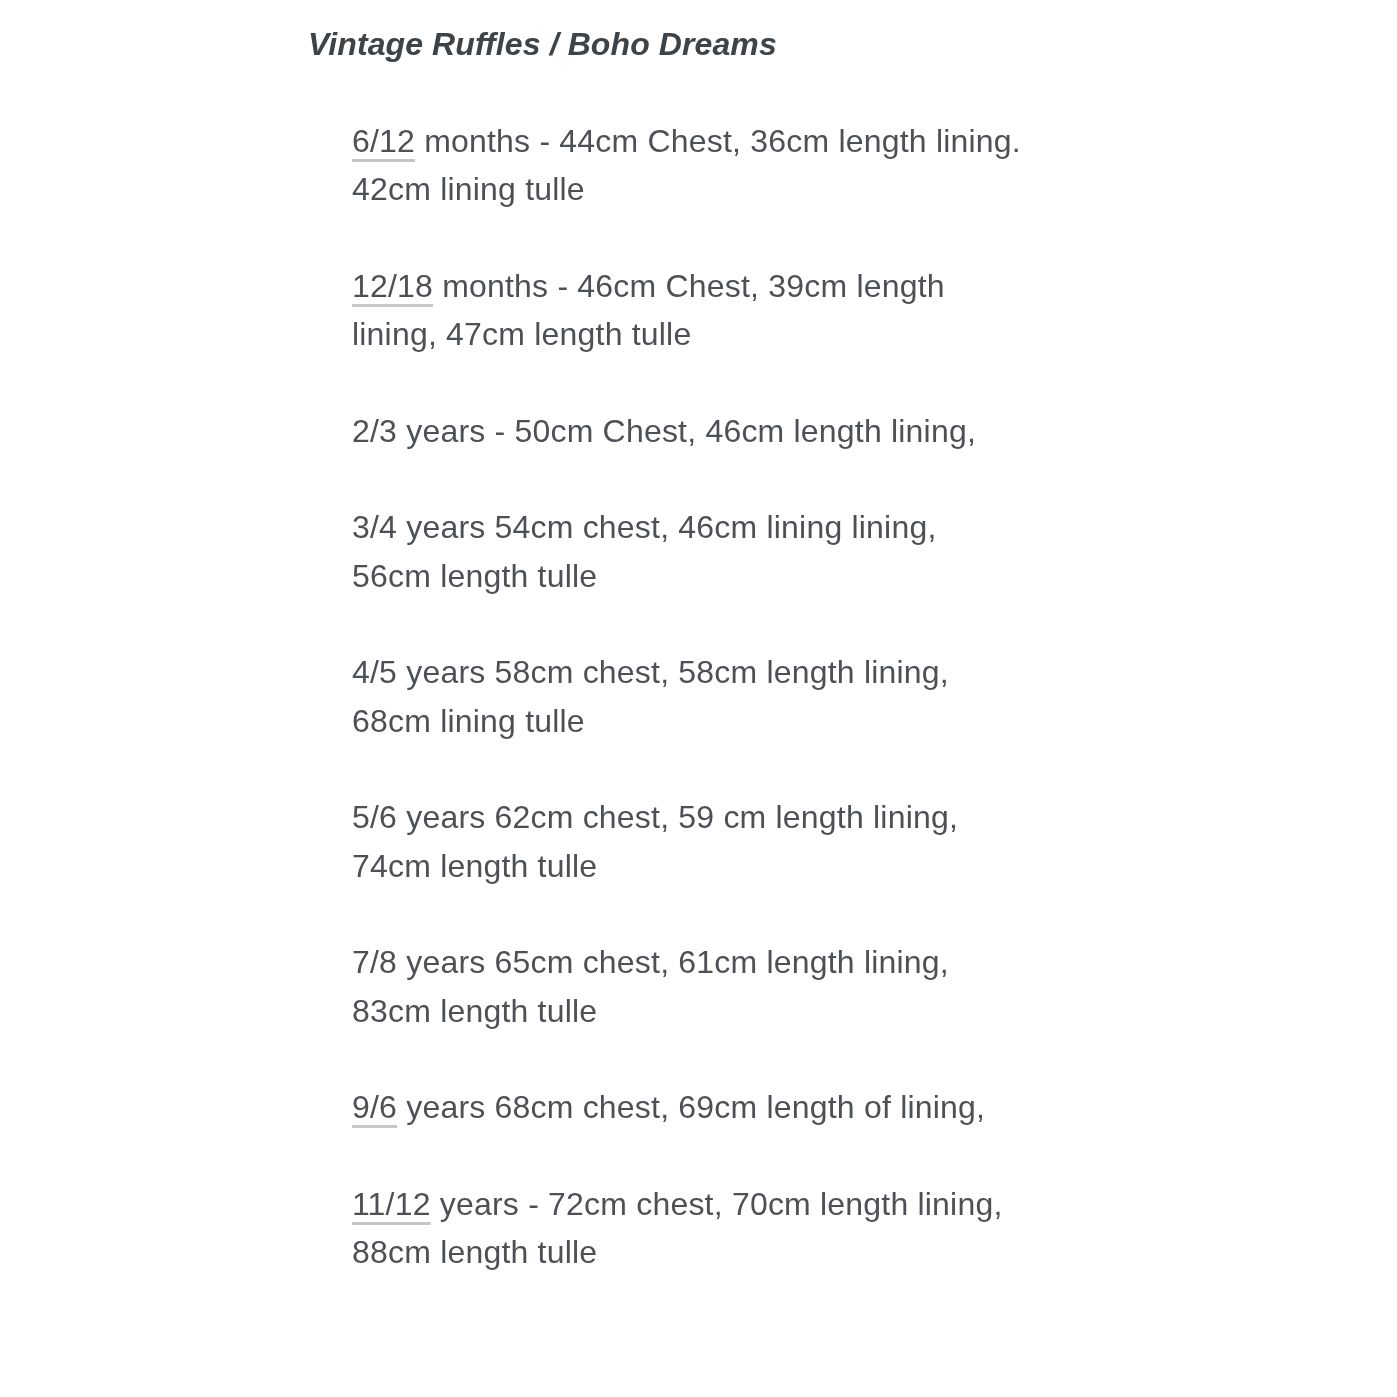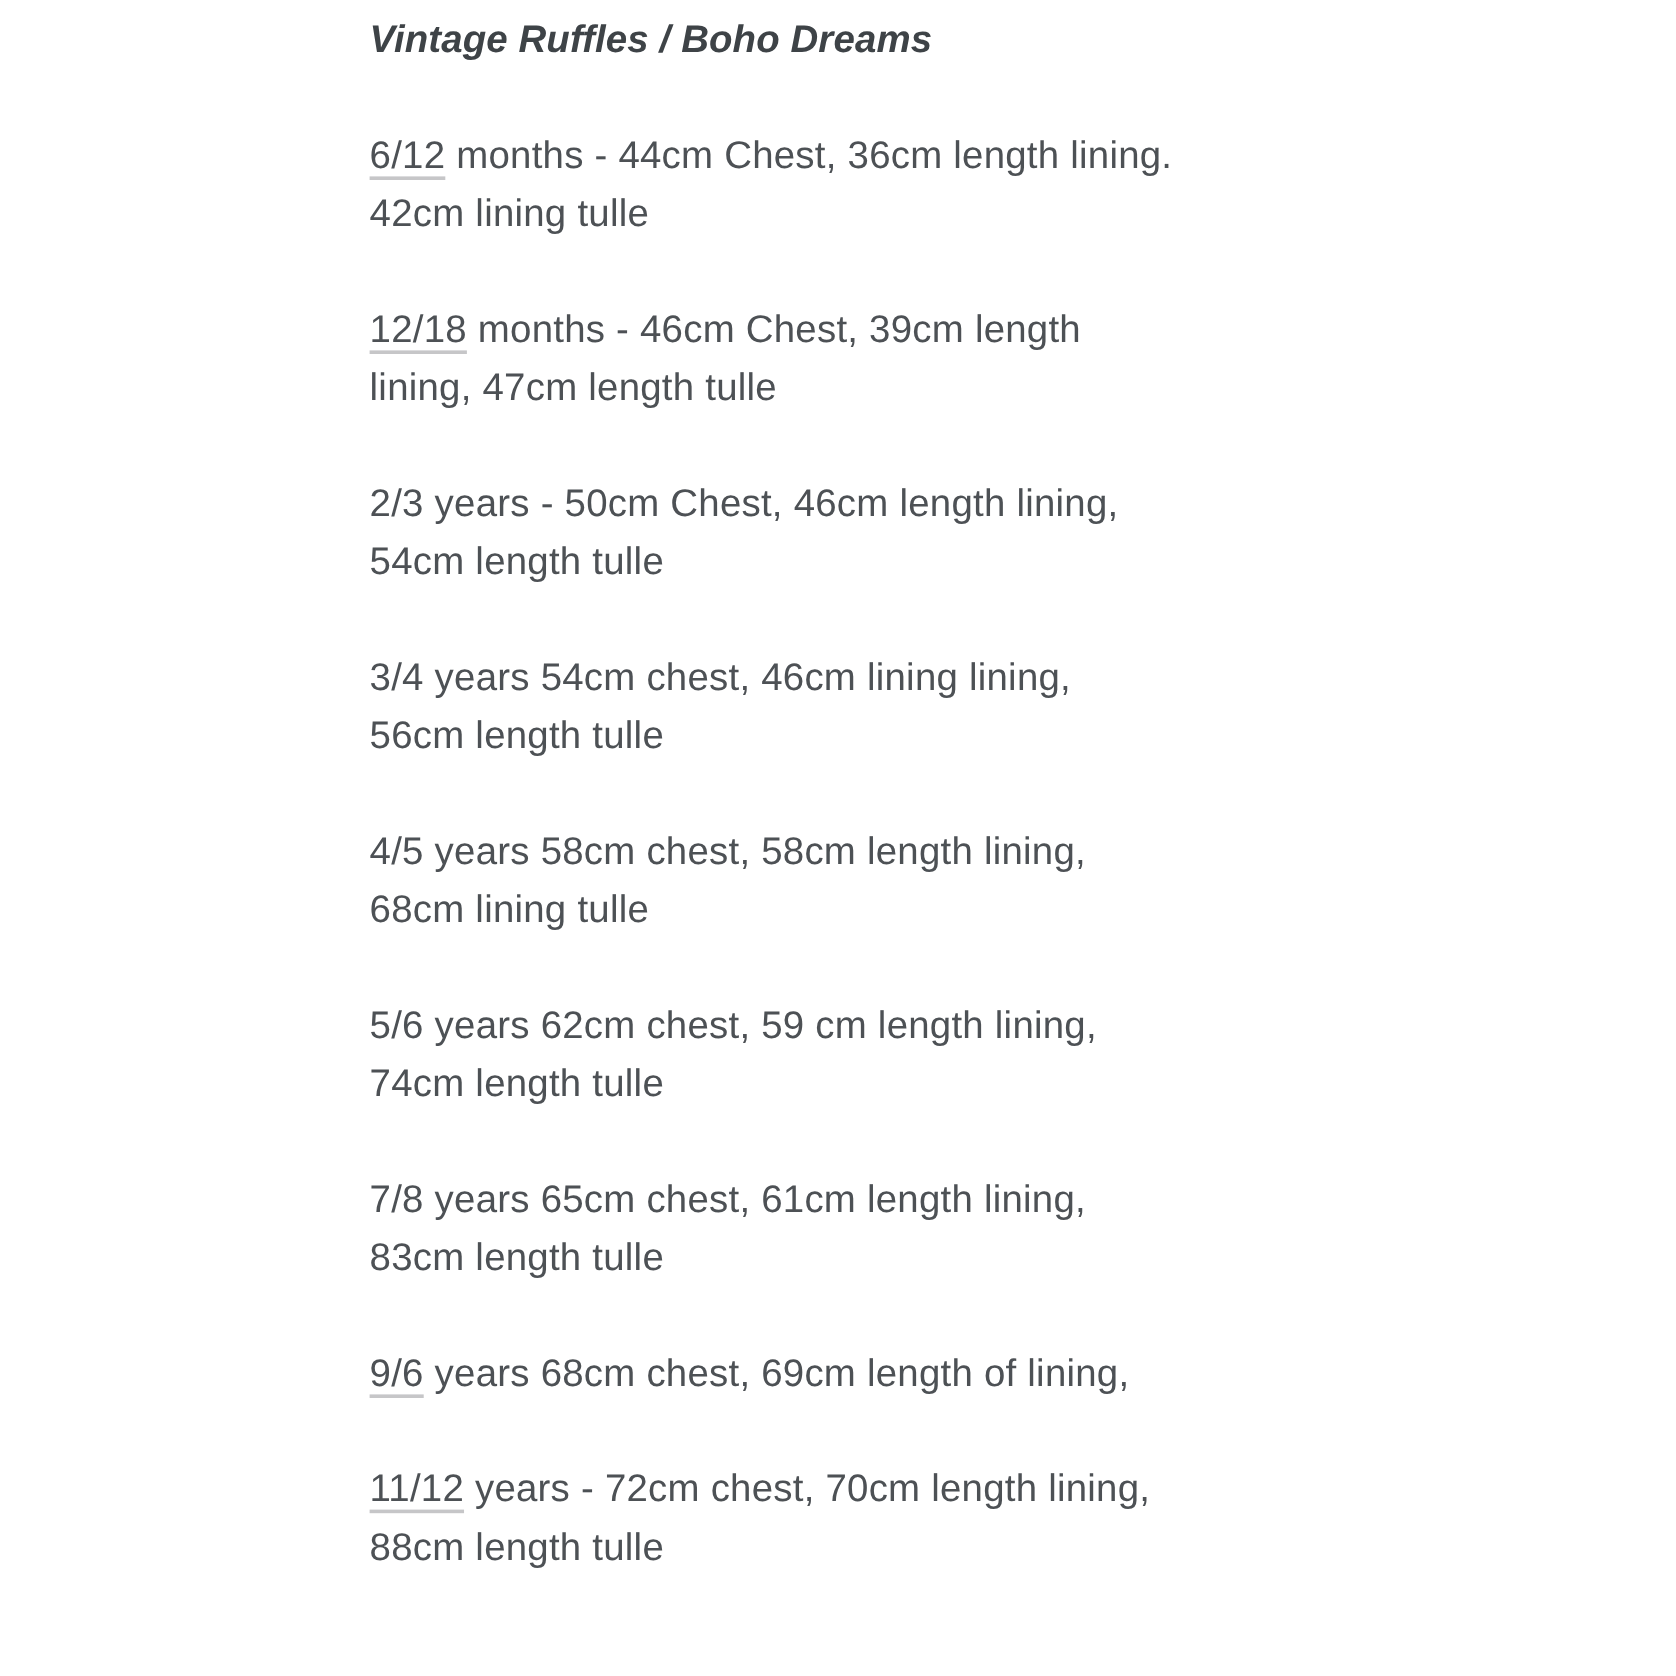--- a/index.html
+++ b/index.html
@@ -8,40 +8,41 @@
     background: #ffffff;
   }
   body {
     width: 1397px;
     height: 1397px;
     overflow: hidden;
     font-family: "Liberation Sans", "DejaVu Sans", sans-serif;
   }
   .content {
     box-sizing: border-box;
-    padding: 8px 0 0 308px;
+    padding: 20px 0 0 308px;
     width: 1223px;
     color: #4d5155;
     font-size: 32px;
     line-height: 48.5px;
     letter-spacing: 0.2px;
   }
   .page-title {
     font-weight: 700;
     font-style: italic;
     color: #3e4347;
     margin: 0 0 48px 0;
     letter-spacing: 0.1px;
   }
   .size-item {
     margin: 0 0 48px 0;
   }
   .size-item .line {
     display: block;
     white-space: nowrap;
+    margin-left: 44px;
   }
   .size-label.underlined {
     text-decoration: underline;
     text-decoration-color: #c6c6c8;
     text-decoration-thickness: 2.5px;
     text-underline-offset: 7px;
   }
 </style>
 </head>
 <body>
@@ -55,21 +56,20 @@
     <span class="line">42cm lining tulle</span>
   </p>
 
   <p class="size-item">
     <span class="line"><span class="size-label underlined">12/18</span><span> months - 46cm Chest, 39cm length</span></span>
     <span class="line">lining, 47cm length tulle</span>
   </p>
 
   <p class="size-item">
     <span class="line"><span class="size-label">2/3</span><span> years - 50cm Chest, 46cm length lining,</span></span>
-    <span class="line">54cm length tulle</span>
   </p>
 
   <p class="size-item">
     <span class="line"><span class="size-label">3/4</span><span> years 54cm chest, 46cm lining lining,</span></span>
     <span class="line">56cm length tulle</span>
   </p>
 
   <p class="size-item">
     <span class="line"><span class="size-label">4/5</span><span> years 58cm chest, 58cm length lining,</span></span>
     <span class="line">68cm lining tulle</span>

